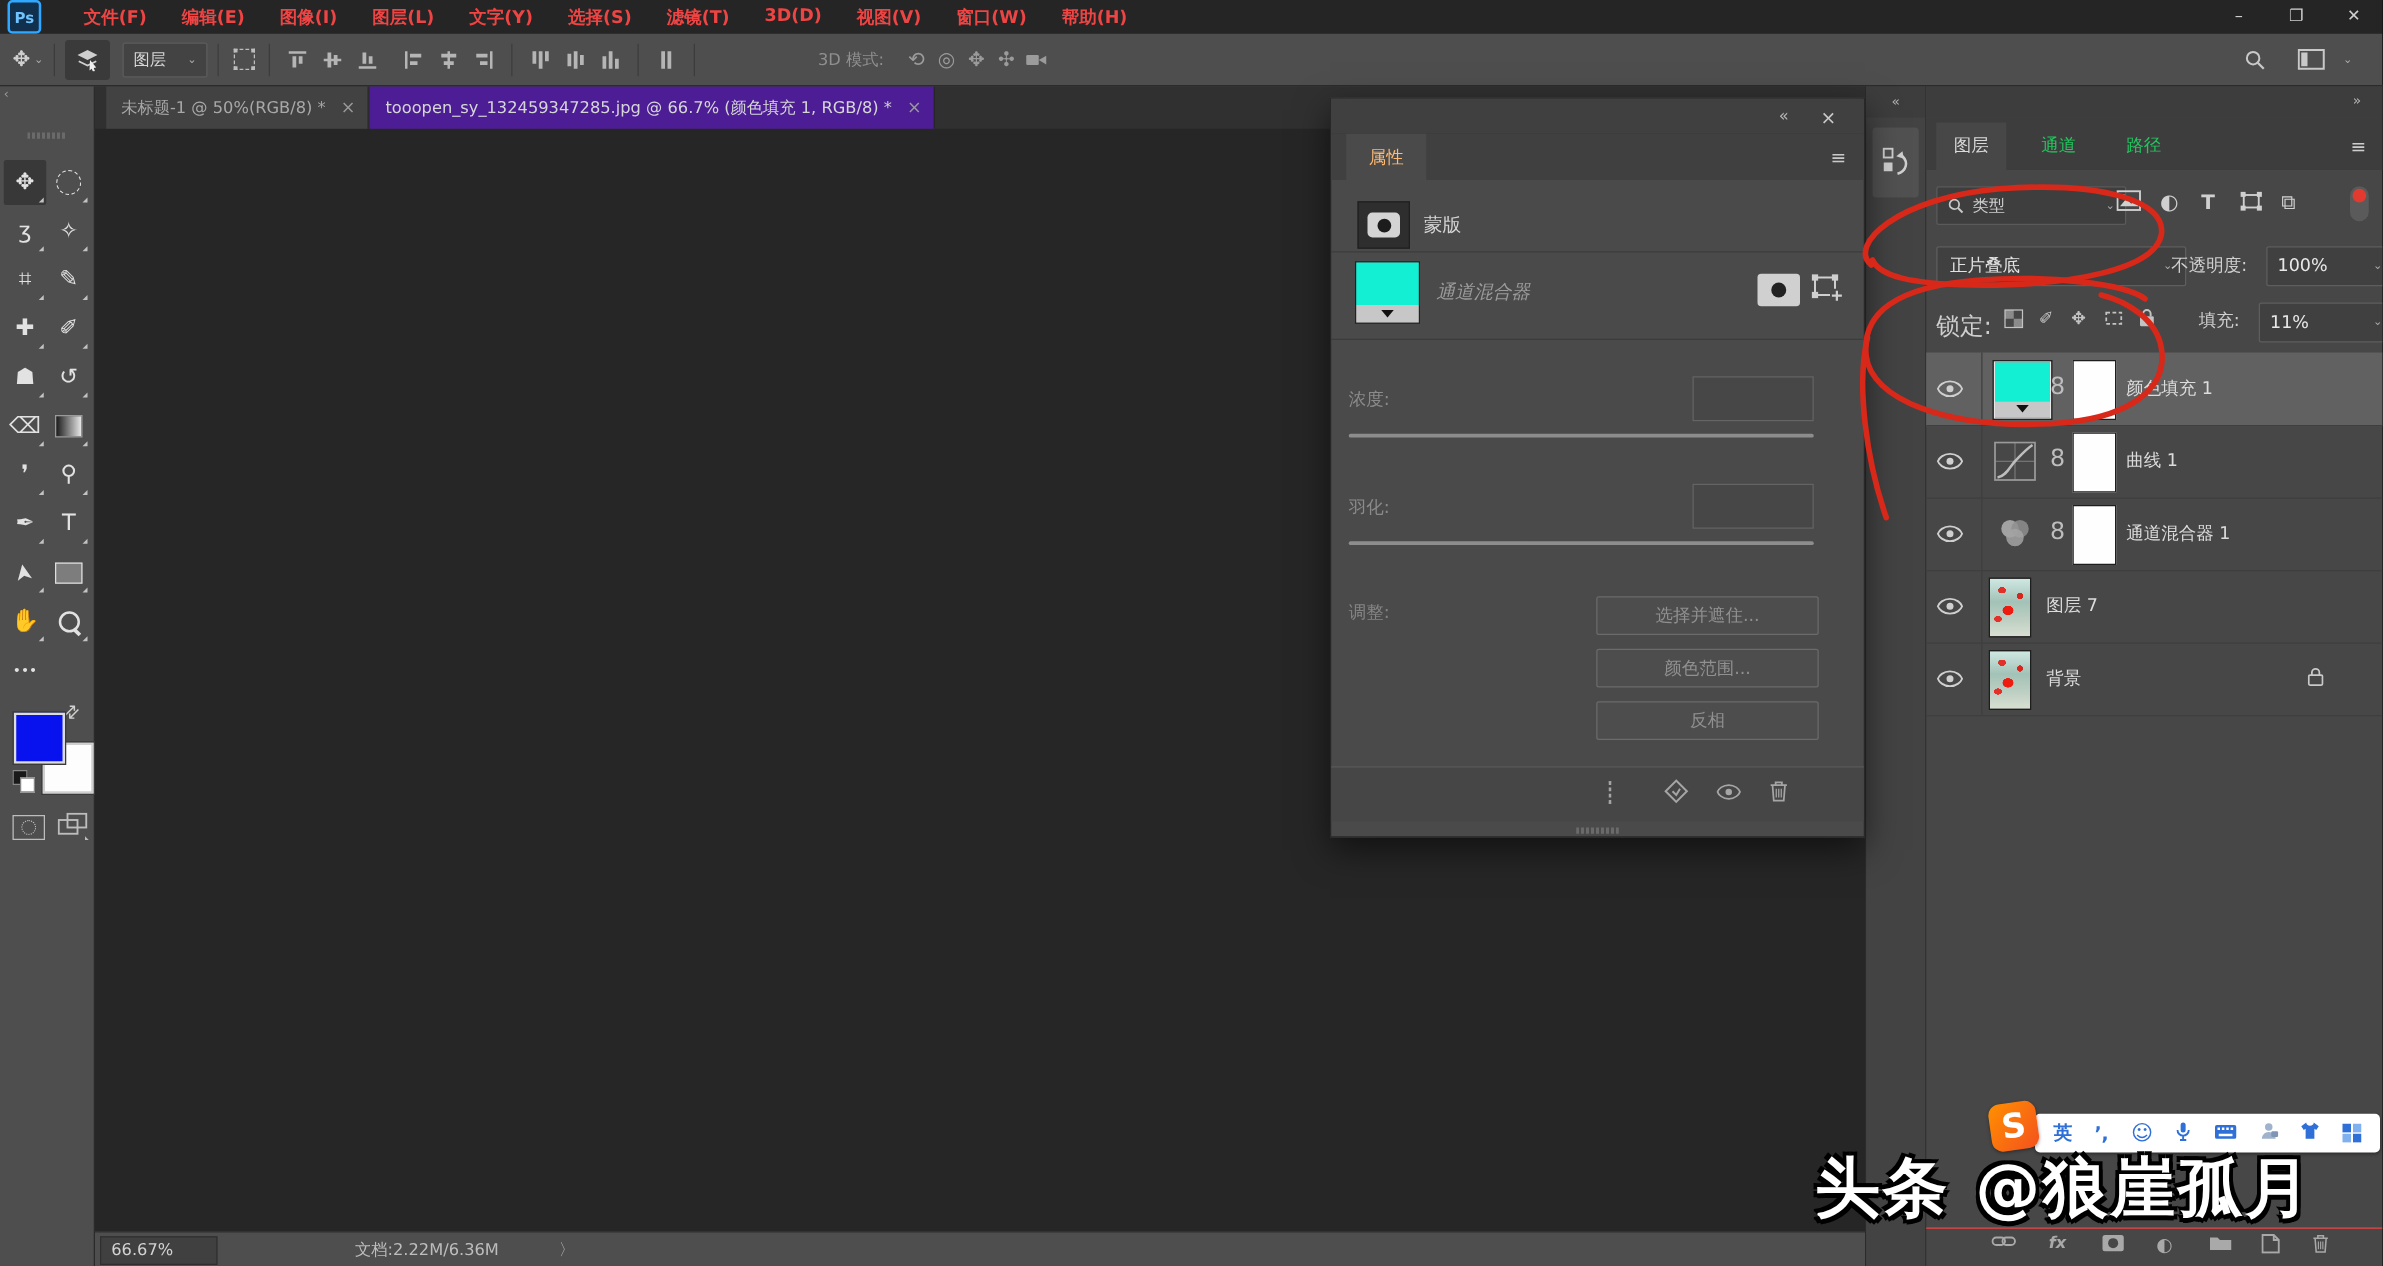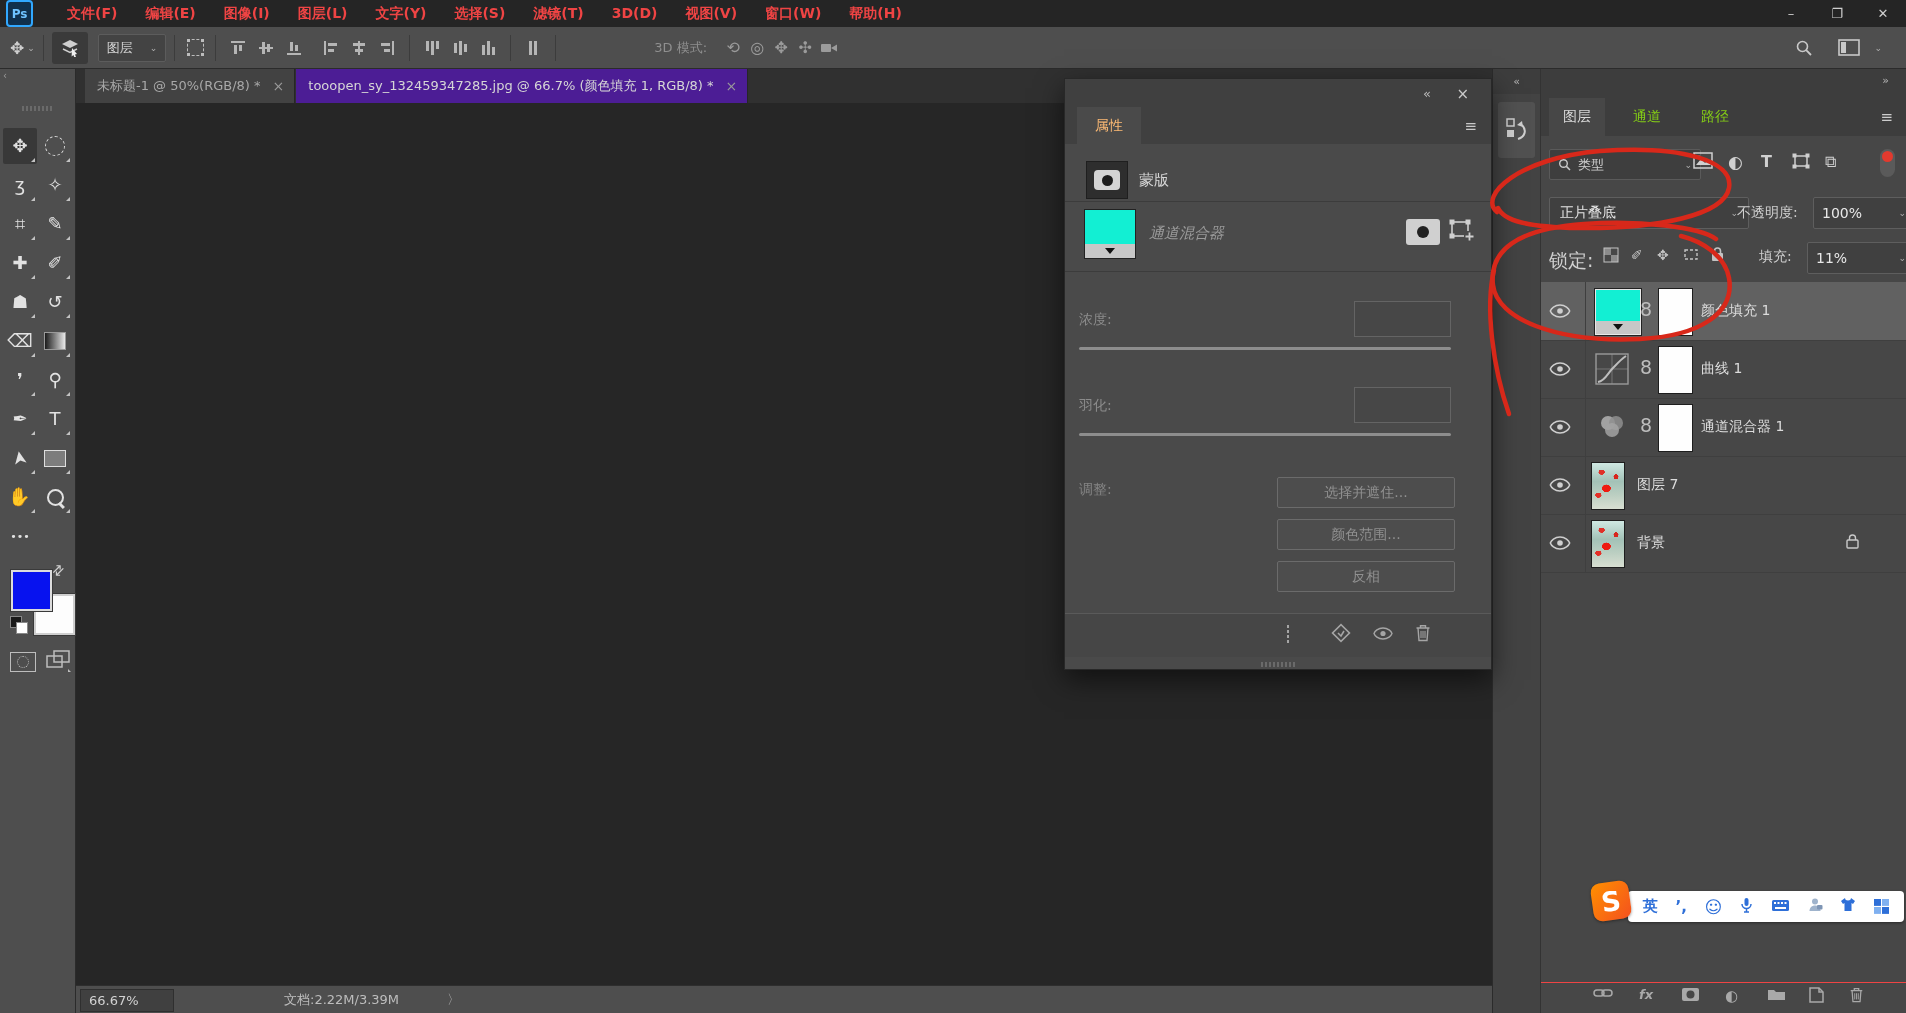--- a/index.html
+++ b/index.html
@@ -172,21 +172,21 @@
         border-right:1px solid #333;}
   #mini-header{position:absolute;left:0;top:0;width:100%;height:26px;background:#3d3d3d;
         color:#b5b5b5;font-size:11px;display:flex;align-items:center;justify-content:center;}
   #histbtn{position:absolute;left:5px;top:34px;width:37px;height:56px;background:#515151;
         border-radius:3px;display:flex;align-items:center;justify-content:center;}
   #dock-main{position:absolute;left:48px;top:0;width:366px;height:100%;}
   #dock-header{position:absolute;left:0;top:0;right:0;height:26px;background:#3d3d3d;}
   #dock-expand{position:absolute;right:18px;top:6px;color:#b5b5b5;font-size:11px;}
   #ltabs{position:absolute;left:0;top:26px;right:0;height:42px;background:#3d3d3d;}
   .ltab{position:absolute;top:4px;height:38px;padding:0 14px;display:flex;align-items:center;
-        font-size:14px;color:#84cc16;}
+        font-size:14px;color:#22c55e;}
   .ltab.active{background:#474747;color:#dadada;}
   #ltab-menu{position:absolute;right:14px;top:14px;color:#cdcdcd;font-size:15px;}
   #filterrow{position:absolute;left:0;top:74px;right:0;height:44px;}
   #typesearch{position:absolute;left:8px;top:7px;width:134px;height:29px;background:#3e3e3e;
         border:1px solid #5a5a5a;border-radius:2px;display:flex;align-items:center;gap:7px;
         padding:0 8px;font-size:13px;color:#cfcfcf;}
   .fltico{position:absolute;top:10px;color:#d0d0d0;}
   #flt-toggle{position:absolute;right:12px;top:7px;width:15px;height:28px;background:#5a5a5a;
         border-radius:8px;}
   #flt-toggle::before{content:"";position:absolute;left:2px;top:2px;width:11px;height:11px;
@@ -524,21 +524,21 @@
     <div id="hair"></div>
     <div id="shoulder"></div>
     <div id="face"></div>
     <div id="dress"></div>
     <div id="band"></div>
     <div id="bouquet"></div>
   </div>
 
   <div id="statusbar">
     <div id="zoombox">66.67%</div>
-    <div id="docinfo">文档:2.22M/3.39M</div>
+    <div id="docinfo">文档:2.22M/6.36M</div>
     <div id="statchev">〉</div>
   </div>
 
   <div id="props">
     <div id="props-titlebar">
       <span id="props-collapse">«</span>
       <span id="props-close">×</span>
     </div>
     <div id="props-tabrow">
       <div id="props-tab">属性</div>
@@ -803,14 +803,15 @@
     <span class="imeitem"><svg width="15" height="15" viewBox="0 0 15 15">
           <circle cx="7" cy="4.5" r="3" fill="#9fb3cc"></circle>
           <path d="M1.5 14c0-3.3 2.5-5.5 5.5-5.5s5.5 2.2 5.5 5.5z" fill="#9fb3cc"></path>
           <rect x="9" y="8" width="5.5" height="4.5" rx="1" fill="#7e95b5"></rect>
         </svg></span>
     <span class="imeitem"><svg width="16" height="15" viewBox="0 0 16 15">
           <path d="M5 1L1 4l2 3 1.5-1V14h7V6L13 7l2-3-4-3c0 1.7-1.3 2.5-3 2.5S5 2.7 5 1z" fill="#2e6fd8"></path>
         </svg></span>
     <span id="imegrid"></span>
   </div>
+  <div id="watermark">头条 @狼崖孤月</div>
 
 </div>
 
 </body></html>

